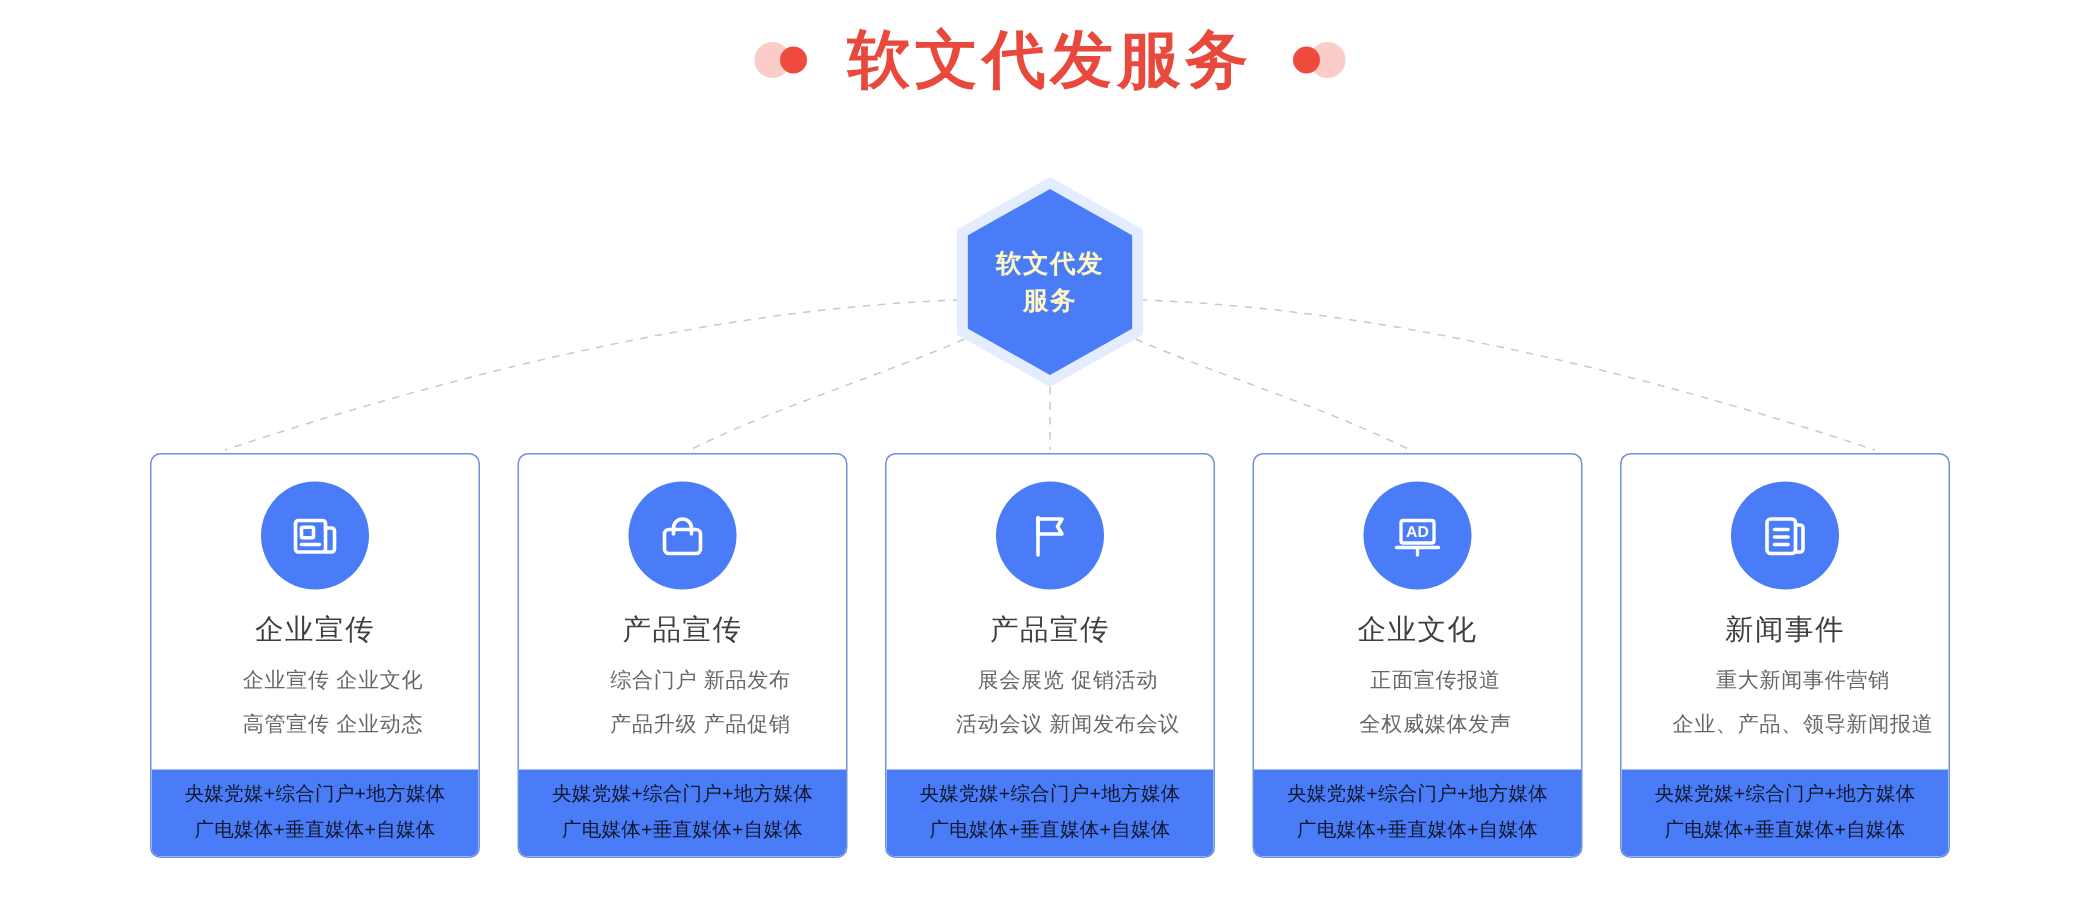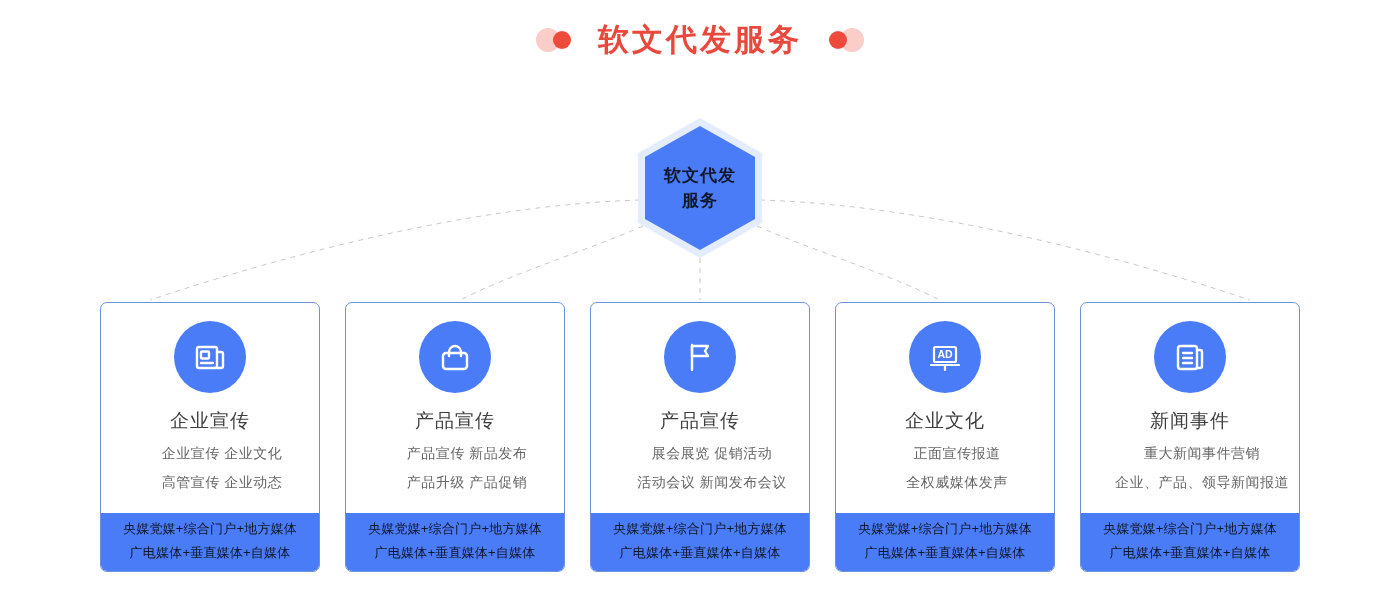--- a/index.html
+++ b/index.html
@@ -22,21 +22,21 @@
     top: 14px;
     left: 0;
     width: 1400px;
     height: 52px;
     display: flex;
     align-items: center;
     justify-content: center;
     gap: 22px;
   }
   .title-text {
-    font-size: 31px;
+    font-size: 42px;
     font-weight: bold;
     color: #e8493c;
     letter-spacing: 3px;
     line-height: 52px;
     white-space: nowrap;
   }
   .dot-pair {
     position: relative;
     width: 40px;
     height: 26px;
@@ -97,21 +97,21 @@
     width: 110px;
     height: 124px;
     background: #4b7cf8;
     clip-path: polygon(50% 0%, 100% 25%, 100% 75%, 50% 100%, 0% 75%, 0% 25%);
     display: flex;
     flex-direction: column;
     align-items: center;
     justify-content: center;
   }
   .hub-line {
-    color: #0f172a;
+    color: #fef9c3;
     font-size: 17px;
     font-weight: bold;
     line-height: 25px;
     letter-spacing: 1px;
     white-space: nowrap;
   }
 
   
   .cards {
     position: absolute;
@@ -242,21 +242,21 @@
   <div class="card">
     <div class="card-icon">
       <svg class="icon-svg" width="40" height="40" viewBox="0 0 40 40">
         <g fill="none" stroke="#ffffff" stroke-width="2.4" stroke-linejoin="round" stroke-linecap="round">
           <rect x="8" y="16" width="24" height="16" rx="3"></rect>
           <path d="M14 19 v-4 a6 6 0 0 1 12 0 v4"></path>
         </g>
       </svg>
     </div>
     <div class="card-title">产品宣传</div>
-    <div class="card-sub">产品宣传  新品发布</div>
+    <div class="card-sub">综合门户  新品发布</div>
     <div class="card-sub">产品升级  产品促销</div>
     <div class="card-spacer"></div>
     <div class="card-footer">
       <span class="fline">央媒党媒+综合门户+地方媒体</span>
       <span class="fline">广电媒体+垂直媒体+自媒体</span>
     </div>
   </div>
 
   <div class="card">
     <div class="card-icon">

